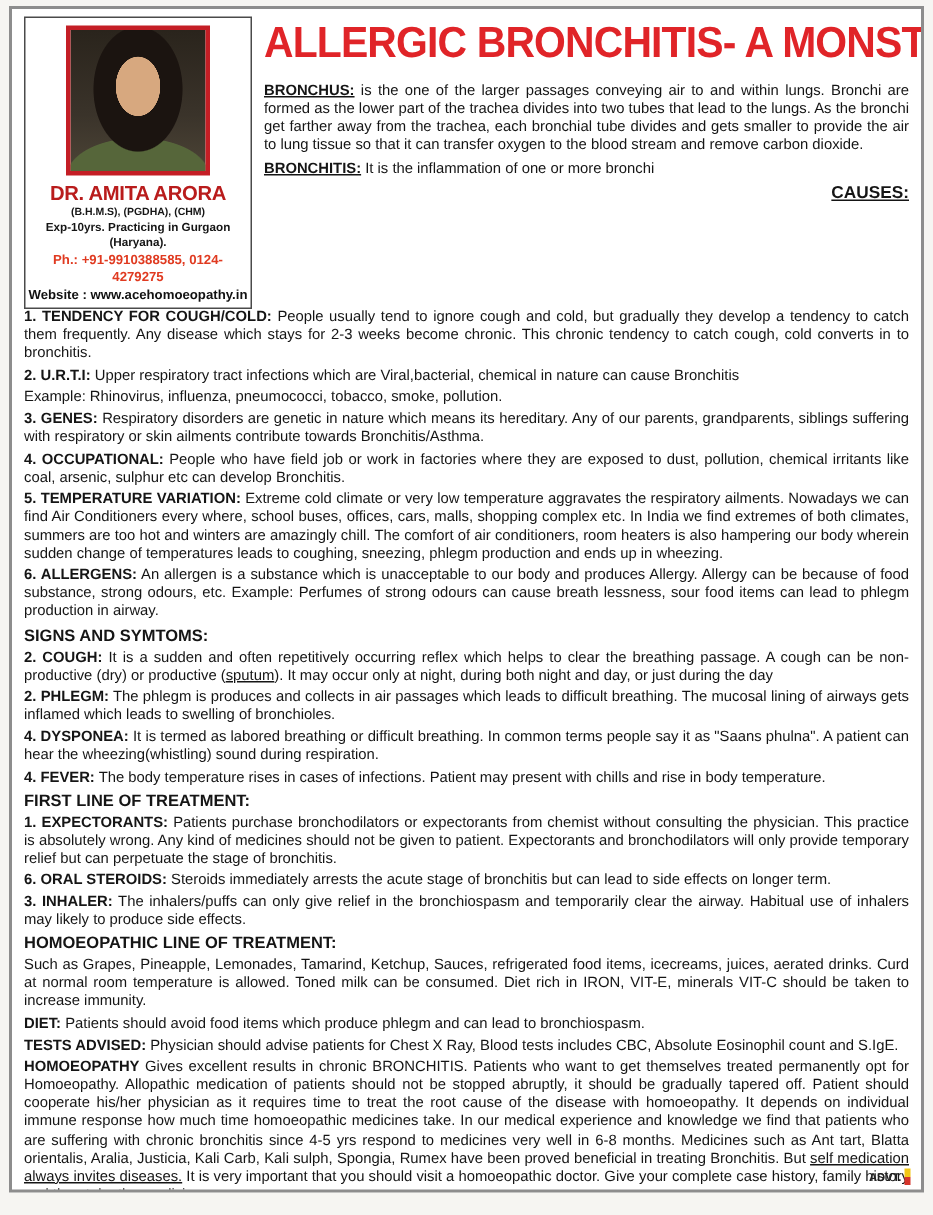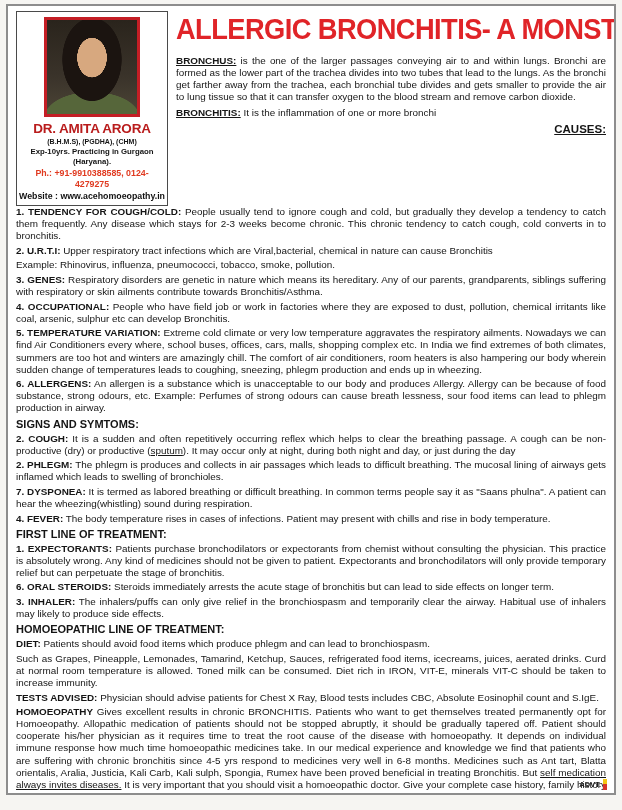--- a/index.html
+++ b/index.html
@@ -90,31 +90,31 @@
     <p class="para"><b class="lead">2. U.R.T.I:</b><span> Upper respiratory tract infections which are Viral,bacterial, chemical in nature can cause Bronchitis</span></p>
     <p class="para">Example: Rhinovirus, influenza, pneumococci, tobacco, smoke, pollution.</p>
     <p class="para"><b class="lead">3. GENES:</b><span> Respiratory disorders are genetic in nature which means its hereditary. Any of our parents, grandparents, siblings suffering with respiratory or skin ailments contribute towards Bronchitis/Asthma.</span></p>
     <p class="para"><b class="lead">4. OCCUPATIONAL:</b><span> People who have field job or work in factories where they are exposed to dust, pollution, chemical irritants like coal, arsenic, sulphur etc can develop Bronchitis.</span></p>
     <p class="para"><b class="lead">5. TEMPERATURE VARIATION:</b><span> Extreme cold climate or very low temperature aggravates the respiratory ailments. Nowadays we can find Air Conditioners every where, school buses, offices, cars, malls, shopping complex etc. In India we find extremes of both climates, summers are too hot and winters are amazingly chill. The comfort of air conditioners, room heaters is also hampering our body wherein sudden change of temperatures leads to coughing, sneezing, phlegm production and ends up in wheezing.</span></p>
     <p class="para"><b class="lead">6. ALLERGENS:</b><span> An allergen is a substance which is unacceptable to our body and produces Allergy. Allergy can be because of food substance, strong odours, etc. Example: Perfumes of strong odours can cause breath lessness, sour food items can lead to phlegm production in airway.</span></p>
 
     <div class="sect-head">SIGNS AND SYMTOMS:</div>
     <p class="para"><b class="lead">2. COUGH:</b><span> It is a sudden and often repetitively occurring reflex which helps to clear the breathing passage. A cough can be non-productive (dry) or productive (</span><span class="u">sputum</span><span>). It may occur only at night, during both night and day, or just during the day</span></p>
     <p class="para"><b class="lead">2. PHLEGM:</b><span> The phlegm is produces and collects in air passages which leads to difficult breathing. The mucosal lining of airways gets inflamed which leads to swelling of bronchioles.</span></p>
-    <p class="para"><b class="lead">7. DYSPONEA:</b><span> It is termed as labored breathing or difficult breathing. In common terms people say it as "Saans phulna". A patient can hear the wheezing(whistling) sound during respiration.</span></p>
+    <p class="para"><b class="lead">4. DYSPONEA:</b><span> It is termed as labored breathing or difficult breathing. In common terms people say it as "Saans phulna". A patient can hear the wheezing(whistling) sound during respiration.</span></p>
     <p class="para"><b class="lead">4. FEVER:</b><span> The body temperature rises in cases of infections. Patient may present with chills and rise in body temperature.</span></p>
 
     <div class="sect-head">FIRST LINE OF TREATMENT:</div>
     <p class="para"><b class="lead">1. EXPECTORANTS:</b><span> Patients purchase bronchodilators or expectorants from chemist without consulting the physician. This practice is absolutely wrong. Any kind of medicines should not be given to patient. Expectorants and bronchodilators will only provide temporary relief but can perpetuate the stage of bronchitis.</span></p>
     <p class="para"><b class="lead">6. ORAL STEROIDS:</b><span> Steroids immediately arrests the acute stage of bronchitis but can lead to side effects on longer term.</span></p>
     <p class="para"><b class="lead">3. INHALER:</b><span> The inhalers/puffs can only give relief in the bronchiospasm and temporarily clear the airway. Habitual use of inhalers may likely to produce side effects.</span></p>
 
     <div class="sect-head">HOMOEOPATHIC LINE OF TREATMENT:</div>
+    <p class="para">Such as Grapes, Pineapple, Lemonades, Tamarind, Ketchup, Sauces, refrigerated food items, icecreams, juices, aerated drinks. Curd at normal room temperature is allowed. Toned milk can be consumed. Diet rich in IRON, VIT-E, minerals VIT-C should be taken to increase immunity.</p>
     <p class="para"><b class="lead">DIET:</b><span> Patients should avoid food items which produce phlegm and can lead to bronchiospasm.</span></p>
-    <p class="para">Such as Grapes, Pineapple, Lemonades, Tamarind, Ketchup, Sauces, refrigerated food items, icecreams, juices, aerated drinks. Curd at normal room temperature is allowed. Toned milk can be consumed. Diet rich in IRON, VIT-E, minerals VIT-C should be taken to increase immunity.</p>
 
     <p class="para"><b class="lead">TESTS ADVISED:</b><span> Physician should advise patients for Chest X Ray, Blood tests includes CBC, Absolute Eosinophil count and S.IgE.</span></p>
 
     <p class="para"><b class="lead">HOMOEOPATHY</b><span> Gives excellent results in chronic BRONCHITIS. Patients who want to get themselves treated permanently opt for Homoeopathy. Allopathic medication of patients should not be stopped abruptly, it should be gradually tapered off. Patient should cooperate his/her physician as it requires time to treat the root cause of the disease with homoeopathy. It depends on individual immune response how much time homoeopathic medicines take. In our medical experience and knowledge we find that patients who are suffering with chronic bronchitis since 4-5 yrs respond to medicines very well in 6-8 months. Medicines such as Ant tart, Blatta orientalis, Aralia, Justicia, Kali Carb, Kali sulph, Spongia, Rumex have been proved beneficial in treating Bronchitis. But </span><span class="u">self medication always invites diseases.</span><span> It is very important that you should visit a homoeopathic doctor. Give your complete case history, family history and then take the medicines.</span></p>
   </div>
 
   <div class="advt">
     <span>ADVT.</span>
     <span class="advt-strip"></span>
   </div>

